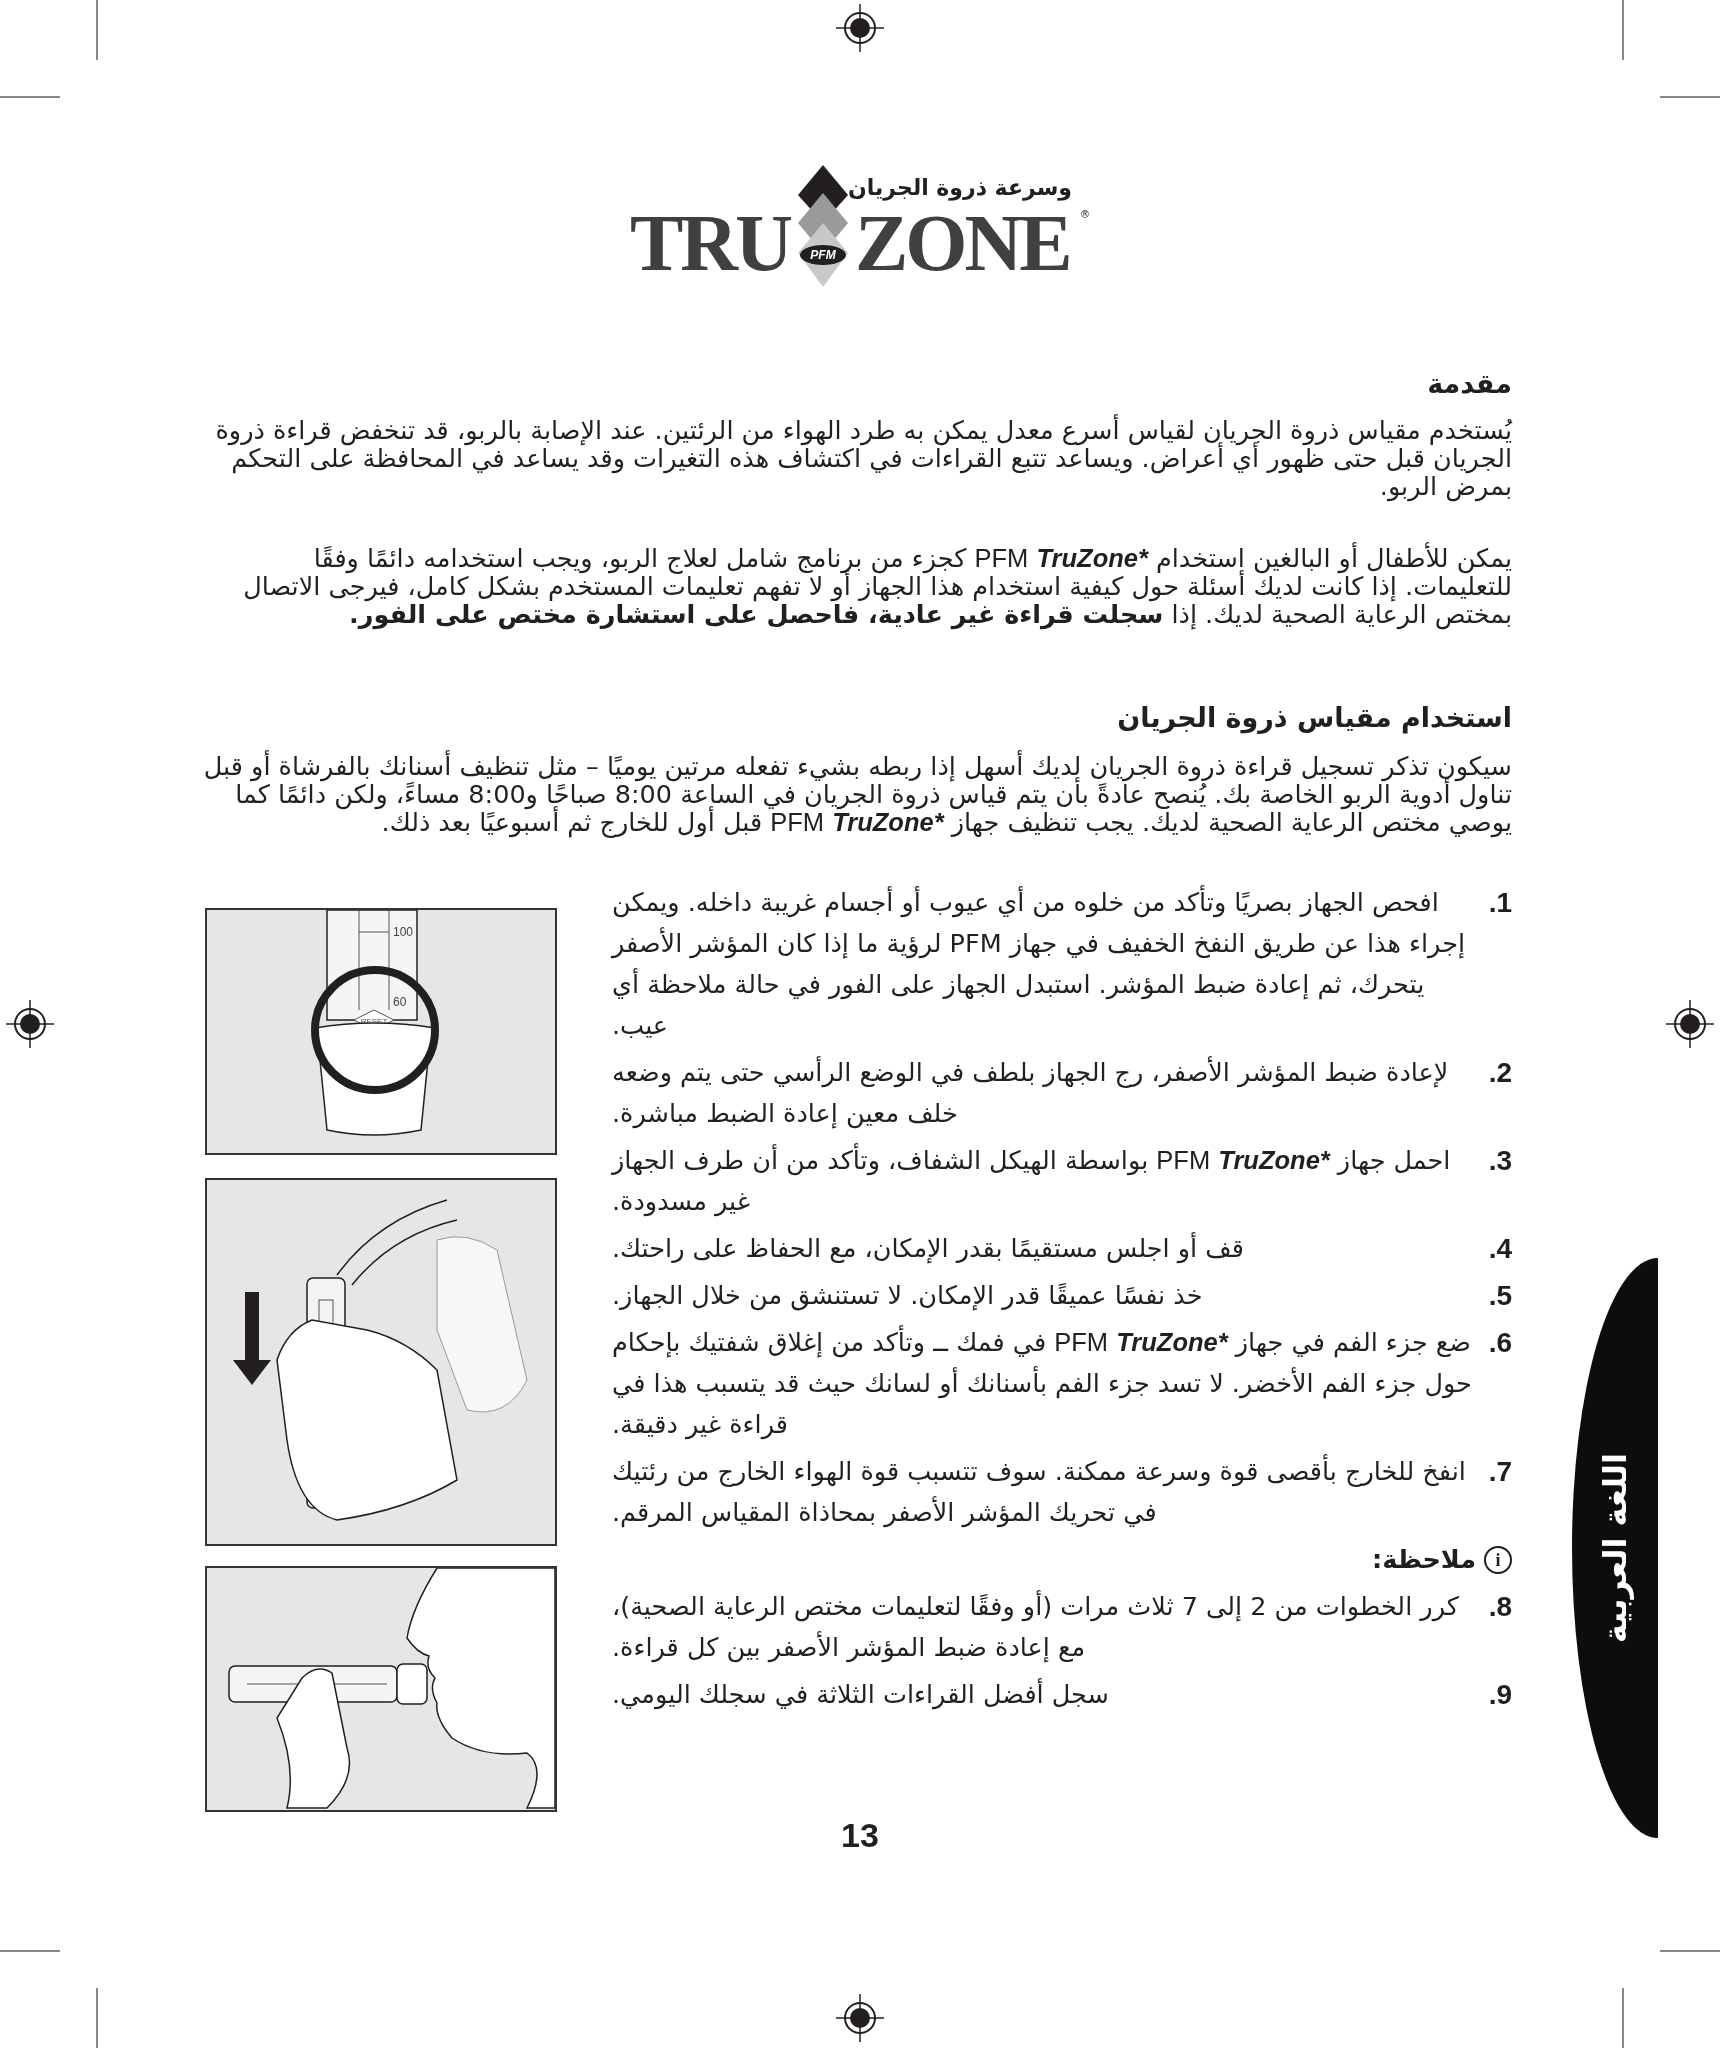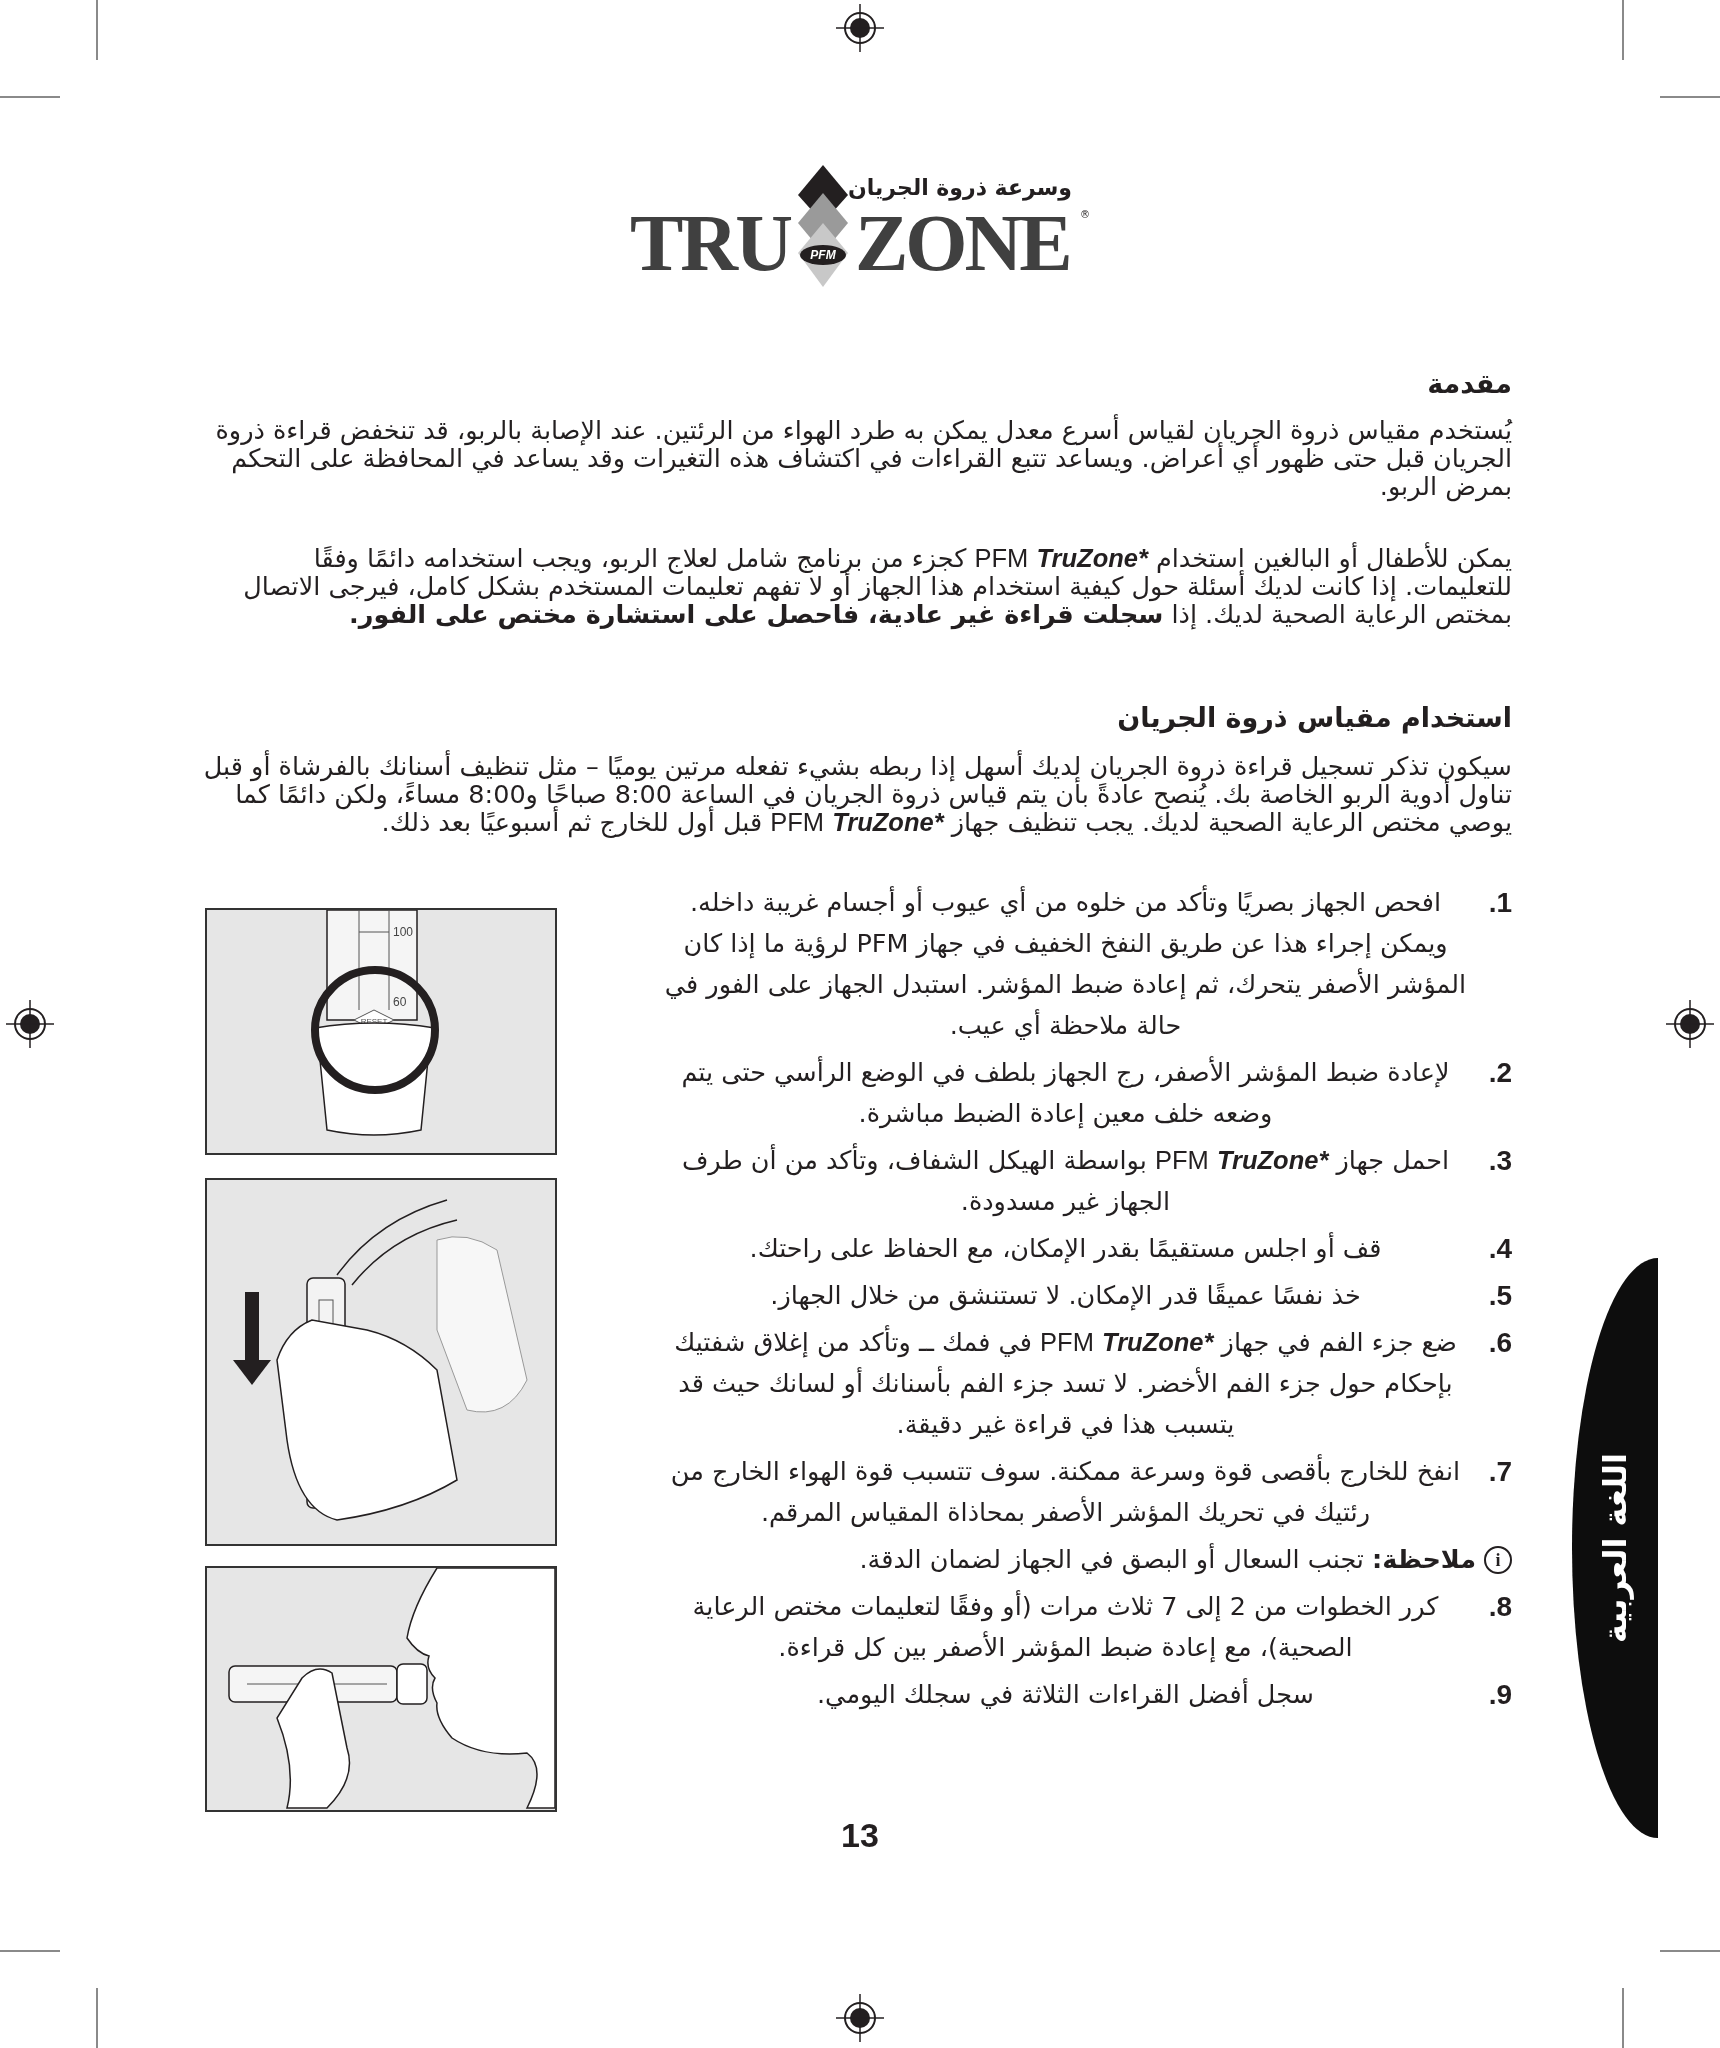--- a/index.html
+++ b/index.html
@@ -19,21 +19,21 @@
               text-align: center; line-height: 20px; font-family: "Liberation Sans", sans-serif; }
   .text-block { position: absolute; direction: rtl; text-align: right; font-size: 25.5px; line-height: 28px; }
   .h2 { position: absolute; direction: rtl; text-align: right; font-size: 27px; font-weight: bold; }
   .brand { font-family: "Liberation Sans", sans-serif; font-weight: bold; font-style: italic; }
   .pfm { font-family: "Liberation Sans", sans-serif; }
   b.strong { font-weight: bold; }
   .steps { position: absolute; right: 208px; top: 882px; width: 900px; direction: rtl; font-size: 25.5px; line-height: 41px; }
   .step { display: flex; flex-direction: row; margin-bottom: 6px; }
   .step-num { width: 40px; flex: 0 0 40px; font-family: "Liberation Sans", sans-serif; font-weight: bold; font-size: 28px; text-align: right; }
   .step-num::after { content: "."; }
-  .step-text { flex: 1; text-align: center; margin-left: 47px; }
+  .step-text { flex: 1; text-align: left; }
   .note { display: flex; flex-direction: row; align-items: center; margin-bottom: 6px; }
   .note-icon { width: 24px; height: 24px; border: 2.5px solid #231f20; border-radius: 50%; font-family: "Liberation Serif", serif;
                font-weight: bold; font-size: 18px; text-align: center; line-height: 24px; margin-left: 8px; }
   .note-label { font-weight: bold; margin-left: 8px; }
   .fig { position: absolute; left: 205px; width: 348px; background: #e6e6e6; border: 2.5px solid #333; overflow: hidden; }
   .tab { position: absolute; left: 1572px; top: 1258px; width: 86px; height: 580px; background: #0d0d0d;
          border-radius: 100% 0 0 100% / 50% 0 0 50%; }
   .tab-label { position: absolute; left: 50%; top: 50%; transform: translate(-50%, -50%) rotate(-90deg);
                color: #fff; font-size: 32px; font-weight: bold; white-space: nowrap; direction: rtl; }
   .page-num { position: absolute; left: 0; width: 1720px; top: 1816px; text-align: center;
@@ -140,21 +140,20 @@
       <span>في فمك ــ وتأكد من إغلاق شفتيك بإحكام حول جزء الفم الأخضر. لا تسد جزء الفم بأسنانك أو لسانك حيث قد يتسبب هذا في قراءة غير دقيقة.</span>
     </span>
   </div>
   <div class="step">
     <span class="step-num">7</span>
     <span class="step-text">انفخ للخارج بأقصى قوة وسرعة ممكنة. سوف تتسبب قوة الهواء الخارج من رئتيك في تحريك المؤشر الأصفر بمحاذاة المقياس المرقم.</span>
   </div>
   <div class="note">
     <span class="note-icon">i</span>
     <span class="note-label">ملاحظة:</span>
-    <span>تجنب السعال أو البصق في الجهاز لضمان الدقة.</span>
   </div>
   <div class="step">
     <span class="step-num">8</span>
     <span class="step-text">كرر الخطوات من 2 إلى 7 ثلاث مرات (أو وفقًا لتعليمات مختص الرعاية الصحية)، مع إعادة ضبط المؤشر الأصفر بين كل قراءة.</span>
   </div>
   <div class="step">
     <span class="step-num">9</span>
     <span class="step-text">سجل أفضل القراءات الثلاثة في سجلك اليومي.</span>
   </div>
 </div>

